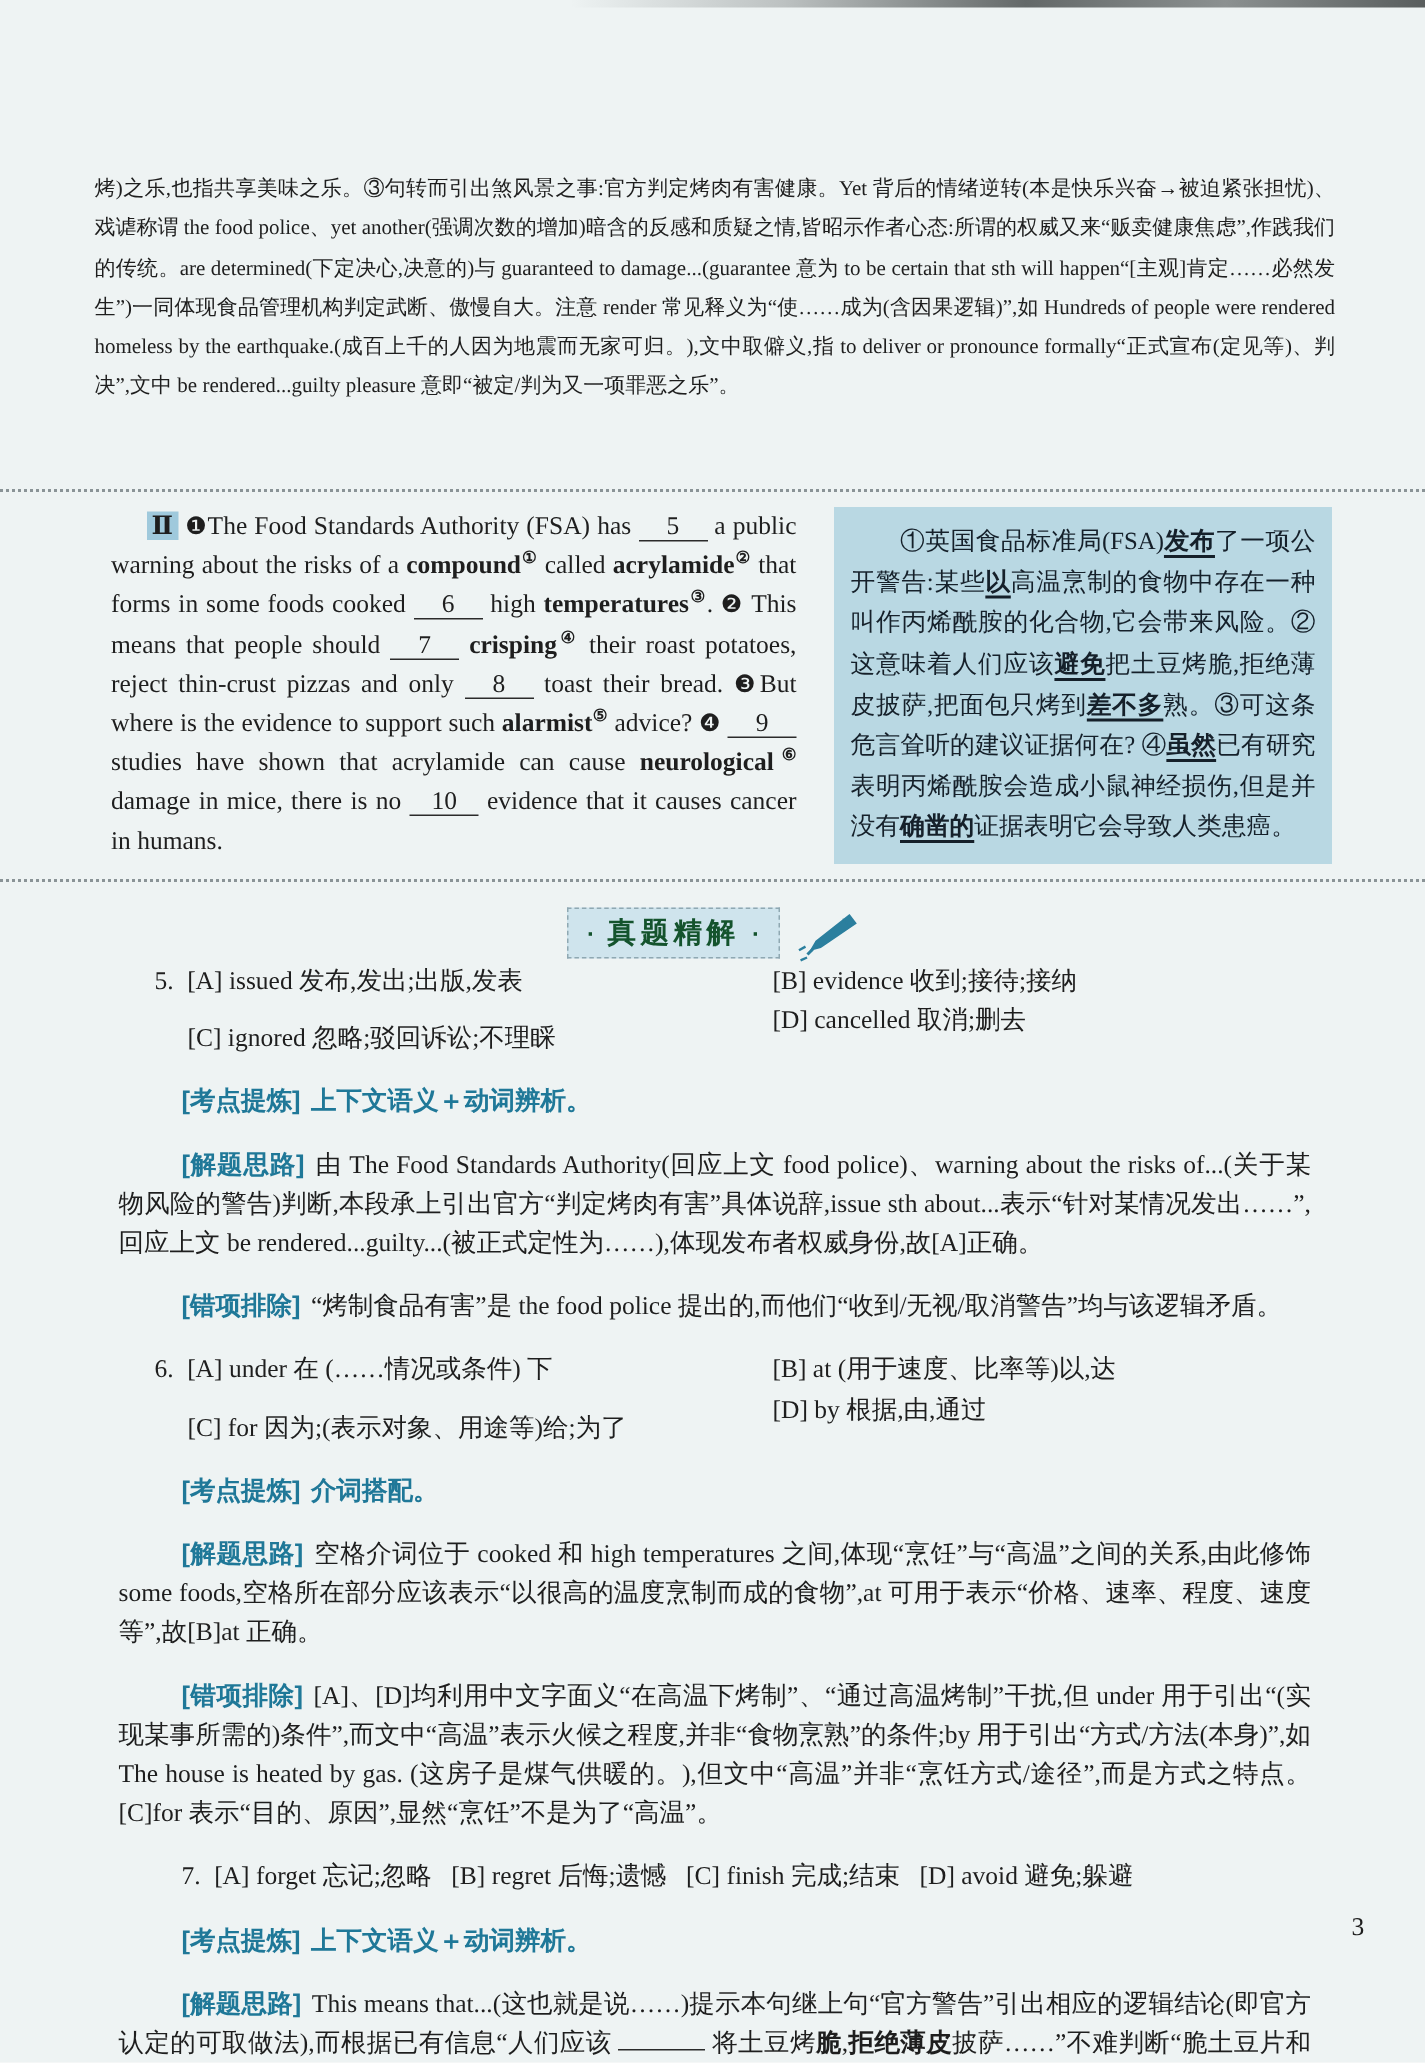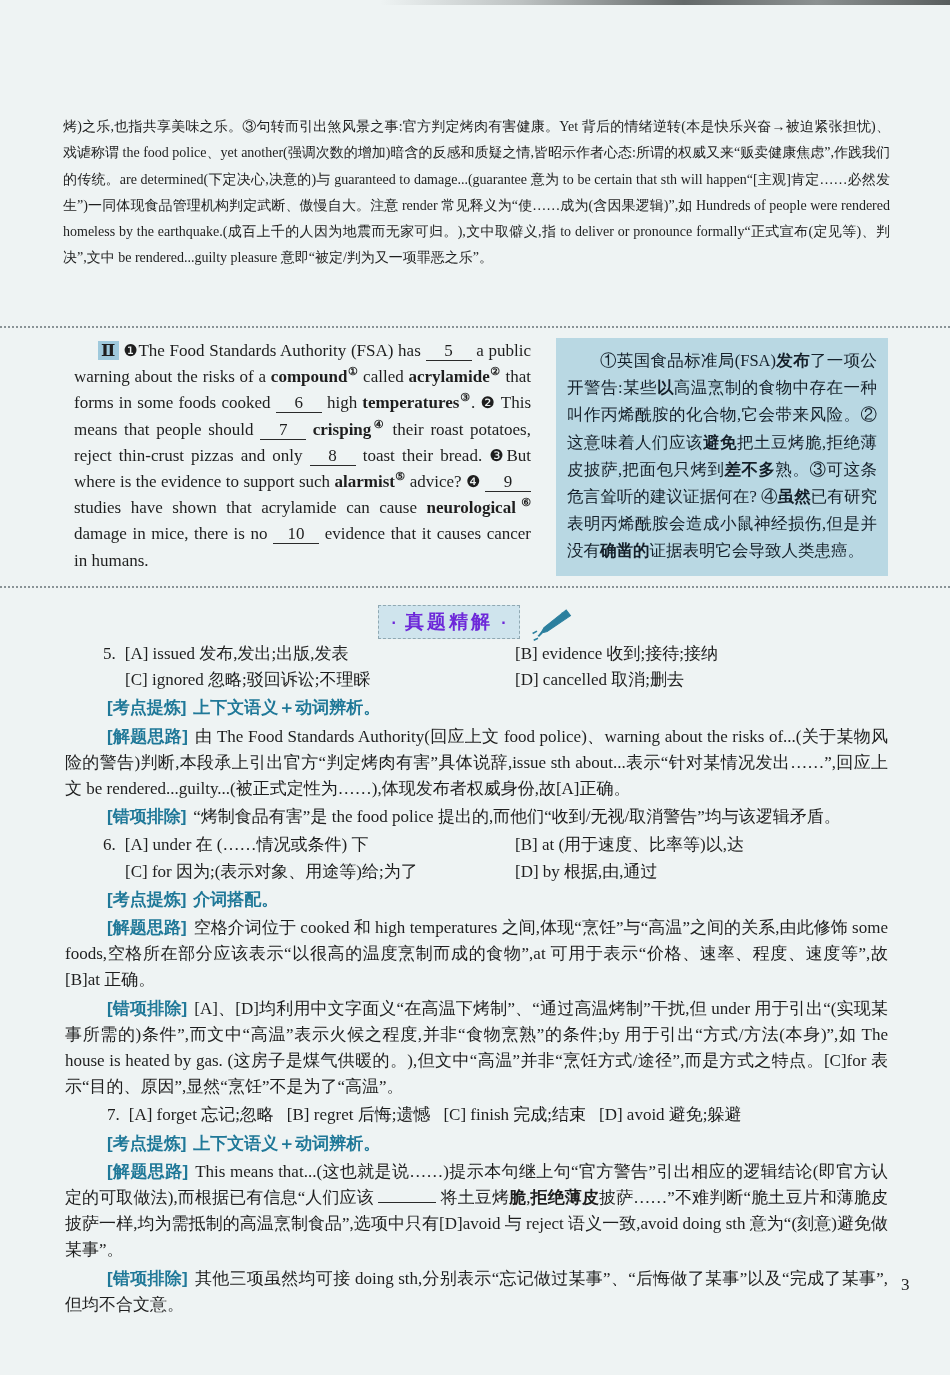--- a/index.html
+++ b/index.html
@@ -8,36 +8,36 @@
   .scan-edge{position:absolute;top:0;left:0;right:0;height:5px;
     background:linear-gradient(90deg, rgba(0,0,0,0) 0%, rgba(0,0,0,0) 40%, rgba(40,45,45,.25) 55%, rgba(25,30,30,.65) 72%, rgba(20,25,25,.45) 86%, rgba(25,30,30,.7) 100%);}
   .intro{position:absolute;top:100px;left:63px;width:827px;font-size:14px;line-height:26.3px;text-align:justify;}
   .dotted{position:absolute;left:0;right:0;border-top:2px dotted #8a9396;height:0;}
   .d1{top:326px;} .d2{top:586px;}
   .passage-row{position:absolute;top:338px;left:74px;width:814px;display:flex;gap:25px;align-items:flex-start;}
   .en-col{width:457px;font-size:17px;line-height:26.2px;text-align:justify;text-indent:24px;}
   .zh-box{flex:1;background:#b9d8e3;padding:9px 11px 11px 11px;font-size:16.5px;line-height:27.2px;text-align:justify;text-indent:2em;color:#15202a;}
   .seg-p{}
   .seg-b{font-weight:bold;}
-  .seg-bu{font-weight:bold;text-decoration-thickness:2px;text-underline-offset:4px;}
+  .seg-bu{font-weight:bold;text-decoration:underline;text-decoration-thickness:2px;text-underline-offset:4px;}
   .seg-m{font-family:"DejaVu Sans",sans-serif;font-size:16px;}
   .seg-sup{vertical-align:super;font-size:11px;font-weight:bold;line-height:0;}
   .seg-rom{background:#9fc9dc;padding:0 3px;font-weight:bold;}
   .seg-blank{display:inline-block;min-width:46px;border-bottom:1.6px solid #2a2a2a;text-align:center;text-indent:0;line-height:19px;}
   .seg-blank2{display:inline-block;width:58px;border-bottom:1.6px solid #2a2a2a;height:15px;}
   .header-row{position:absolute;top:599px;left:0;width:100%;display:flex;justify-content:center;align-items:center;gap:10px;}
-  .header-box{border:1.5px dashed #8fa8b2;background:#cfe4ed;padding:3px 12px;font-family:"Liberation Sans","DejaVu Sans",sans-serif;font-weight:bold;font-size:19px;color:#6d28d9;letter-spacing:3px;}
+  .header-box{border:1.5px dashed #8fa8b2;background:#cfe4ed;padding:3px 12px;font-family:"Liberation Sans","DejaVu Sans",sans-serif;font-weight:bold;font-size:19px;color:#14532d;letter-spacing:3px;}
   .header-box .dot{font-size:16px;letter-spacing:0;}
   .pen{transform:rotate(8deg);margin-top:6px;}
   .qa{position:absolute;top:641px;left:63px;width:827px;font-size:17px;line-height:26.2px;}
-  .qa p{margin:2px;text-align:justify;text-indent:42px;}
+  .qa p{margin:16px;text-align:justify;text-indent:42px;}
   .opt-grid{display:grid;grid-template-columns:452px 1fr;}
   .opt{white-space:nowrap;}
   .opt.a-cell{padding-left:40px;}
-  .opt.c-cell{padding-left:62px;}
+  .opt.c-cell{padding-left:62px;margin-top:12px;}
   .qnum{margin-right:9px;}
   .lbl{font-family:"Liberation Sans","DejaVu Sans",sans-serif;font-weight:bold;color:#1f7898;margin-right:7px;}
   .kd-text{font-family:"Liberation Sans","DejaVu Sans",sans-serif;font-weight:bold;color:#1f7898;}
   .opt-inline span.optitem{margin-right:13px;}
   .pagenum{position:absolute;top:1275px;left:901px;font-size:17px;}
 </style>
 </head>
 <body>
 
 <div class="page">

